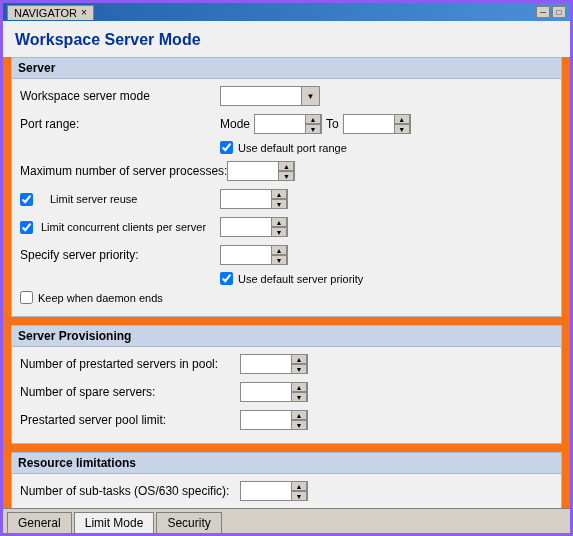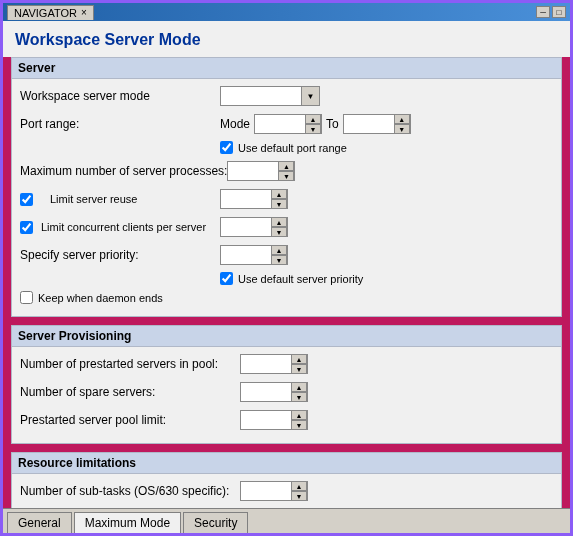--- a/index.html
+++ b/index.html
@@ -63,21 +63,21 @@
       font-size: 16px;
       font-weight: bold;
       color: #003399;
       padding: 10px 12px 8px 12px;
       background: #f0f0f0;
     }
     .content-area {
       flex: 1;
       padding: 0 8px;
       overflow-y: auto;
-      background: #be185d;
+      background: #f97316;
     }
     .section {
       border: 1px solid #b0b8c8;
       margin-bottom: 8px;
       background: #f0f0f0;
     }
     .section-header {
       background: #c8d4e8;
       padding: 3px 6px;
       font-weight: bold;
@@ -385,16 +385,16 @@
           </div>
         </div>
 
       </div>
     </div>
 
   </div>
 
   <div class="bottom-tabs">
     <div class="bottom-tab">General</div>
-    <div class="bottom-tab active">Maximum Mode</div>
+    <div class="bottom-tab active">Limit Mode</div>
     <div class="bottom-tab">Security</div>
   </div>
 </div>
 
 </body></html>

